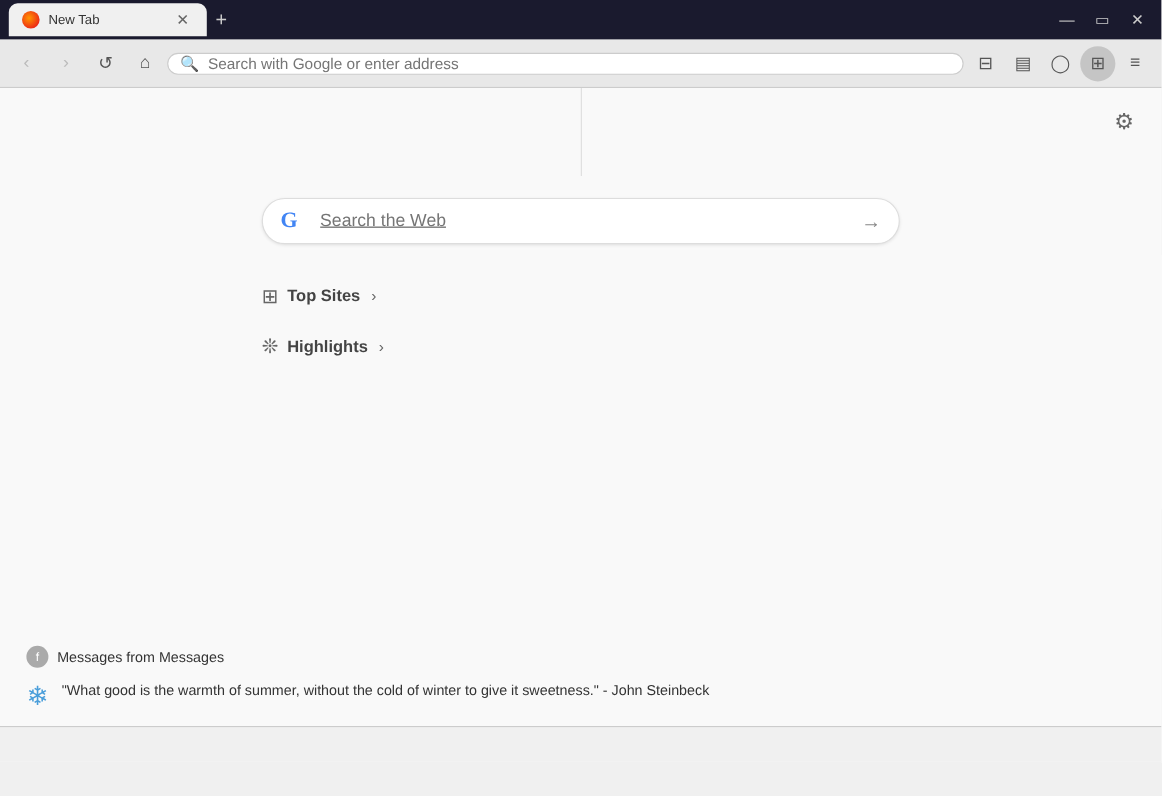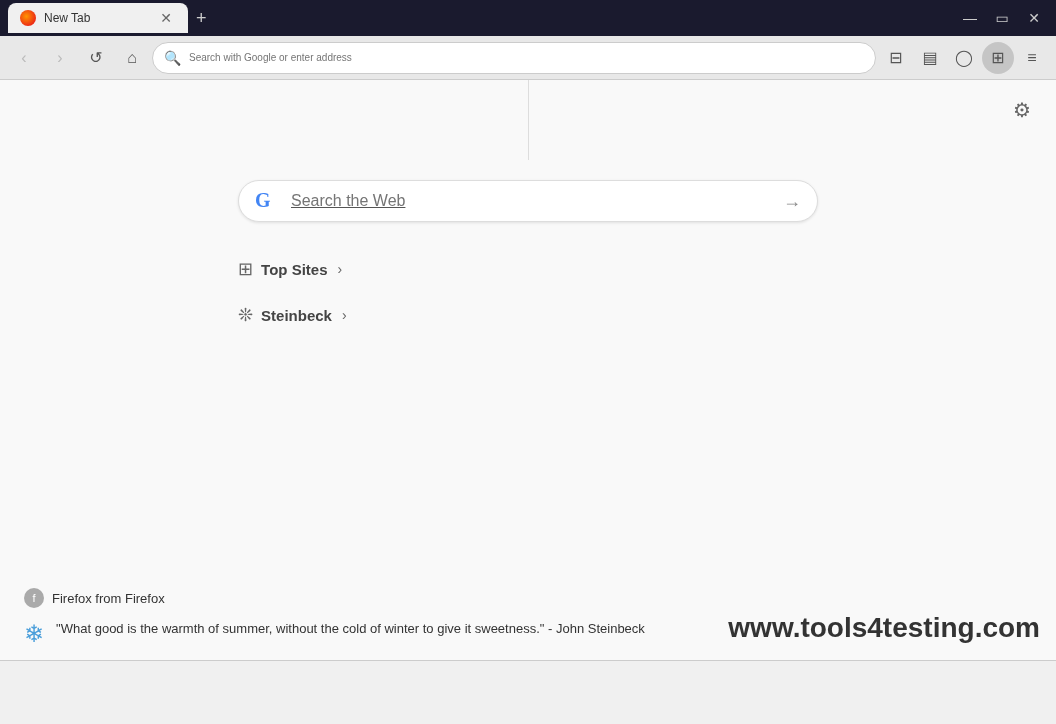--- a/index.html
+++ b/index.html
@@ -95,25 +95,25 @@
     }
     .nav-btn:disabled { color: #bbb; cursor: default; }
     .address-bar-wrapper {
       flex: 1;
       position: relative;
       display: flex;
       align-items: center;
     }
     .address-bar {
       width: 100%;
-      height: 32px;
+      height: 20px;
       border: 1px solid #ccc;
       border-radius: 16px;
       padding: 0 16px 0 36px;
-      font-size: 10px;
+      font-size: 14px;
       color: #14532d;
       background: white;
       outline: none;
     }
     .search-icon-addr {
       position: absolute;
       left: 12px;
       color: #888;
       font-size: 14px;
       pointer-events: none;
@@ -402,37 +402,36 @@
   <div class="sections-container">
 
     <div class="section-row">
       <span class="section-icon">⊞</span>
       <span class="section-label">Top Sites</span>
       <span class="section-chevron">›</span>
     </div>
 
     <div class="section-row">
       <span class="section-icon">❊</span>
-      <span class="section-label">Steinbeck</span>
+      <span class="section-label">Highlights</span>
       <span class="section-chevron">›</span>
     </div>
   </div>
 
   <div class="messages-section">
     <div class="messages-header">
       <div class="messages-icon">
         <svg width="20" height="20" viewBox="0 0 20 20">
           <circle cx="10" cy="10" r="9" fill="#aaa"></circle>
           <text x="10" y="14" text-anchor="middle" fill="white" font-size="11">f</text>
         </svg>
       </div>
-      <span class="messages-title">Firefox from Firefox</span>
+      <span class="messages-title">Messages from Messages</span>
     </div>
     <div class="message-item">
       <span class="snowflake-icon">❄</span>
       <span class="message-text">"What good is the warmth of summer, without the cold of winter to give it sweetness." - John Steinbeck</span>
     </div>
   </div>
 
-  <div class="watermark">www.tools4testing.com</div>
 
   <div class="bottom-bar"></div>
 </div>
 
 </body></html>

